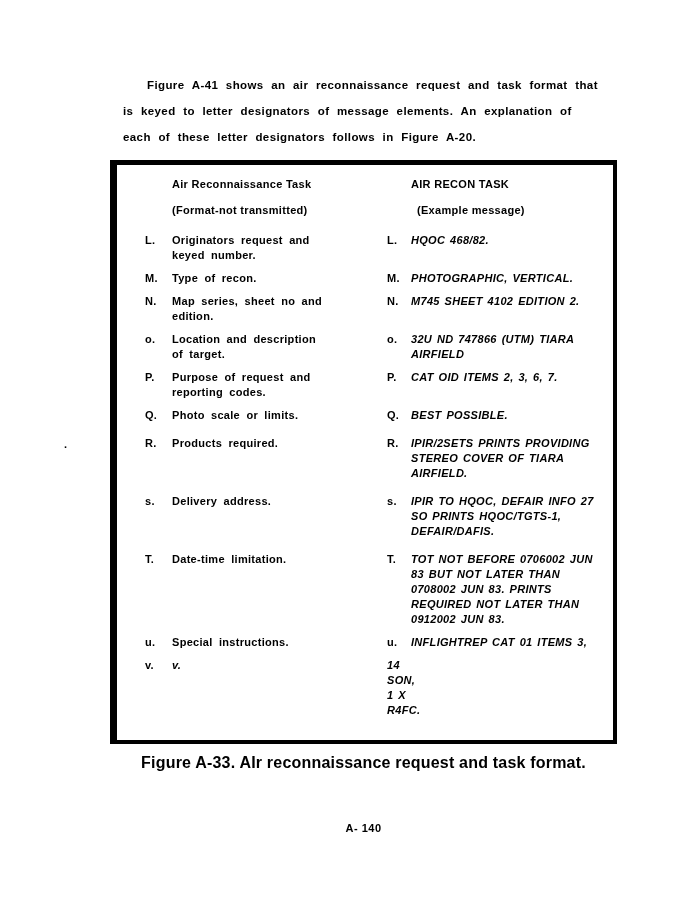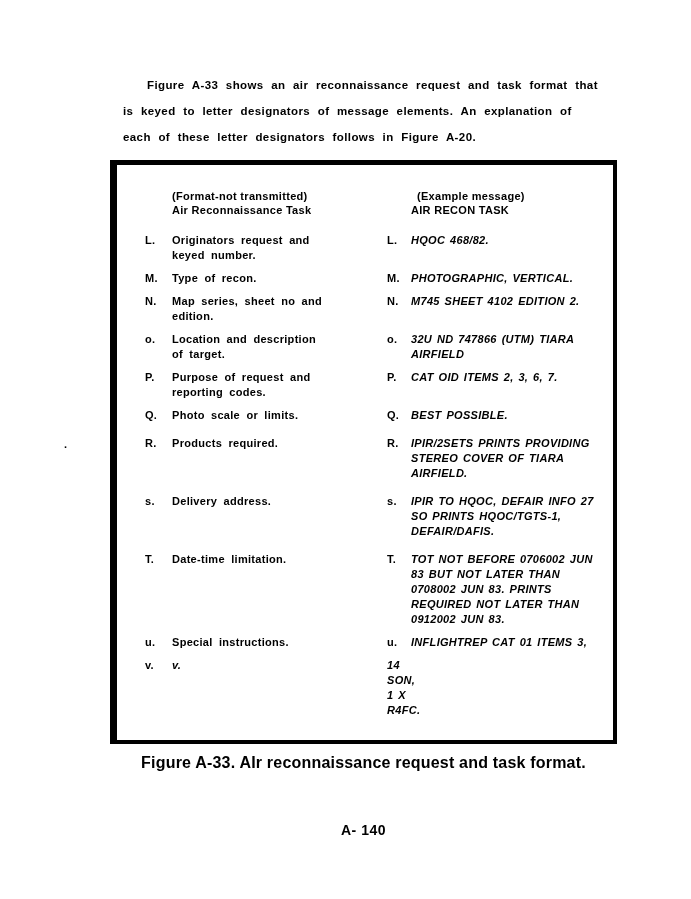--- a/index.html
+++ b/index.html
@@ -94,47 +94,47 @@
     margin: 10px 0 0 110px;
     width: 507px;
     text-align: center;
     font-size: 16px;
     letter-spacing: 0.2px;
   }
   .page-number {
     margin: 50px 0 0 110px;
     width: 507px;
     text-align: center;
-    font-size: 14px;
+    font-size: 11px;
     letter-spacing: 0.5px;
   }
 </style>
 </head>
 <body>
 
 <div class="intro">
-  <span class="line indent">Figure A-33 shows an air reconnaissance request and task format that</span>
+  <span class="line indent">Figure A-41 shows an air reconnaissance request and task format that</span>
   <span class="line">is keyed to letter designators of message elements.  An explanation of</span>
   <span class="line">each of these letter designators follows in Figure A-20.</span>
 </div>
 
 <div class="figure-box">
 
   <div class="box-headers">
     <div class="grid-row">
       <span></span>
-      <span class="hdr-sub">(Format-not transmitted)</span>
-      <span></span>
-      <span class="hdr-sub hdr-sub-right">(Example message)</span>
+      <span class="hdr-title">Air Reconnaissance Task</span>
+      <span></span>
+      <span class="hdr-title">AIR RECON TASK</span>
     </div>
     <div class="grid-row">
       <span></span>
-      <span class="hdr-title">Air Reconnaissance Task</span>
-      <span></span>
-      <span class="hdr-title">AIR RECON TASK</span>
+      <span class="hdr-sub">(Format-not transmitted)</span>
+      <span></span>
+      <span class="hdr-sub hdr-sub-right">(Example message)</span>
     </div>
   </div>
 
   <div class="grid-row row">
     <span class="cell-letter">L.</span>
     <span class="cell-desc">Originators request and
 keyed number.</span>
     <span class="cell-letter cell-exletter">L.</span>
     <span class="cell-ex">HQOC 468/82.</span>
   </div>

